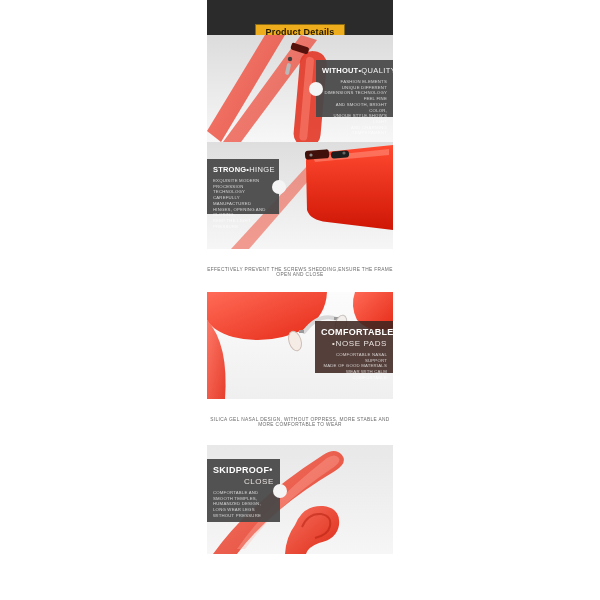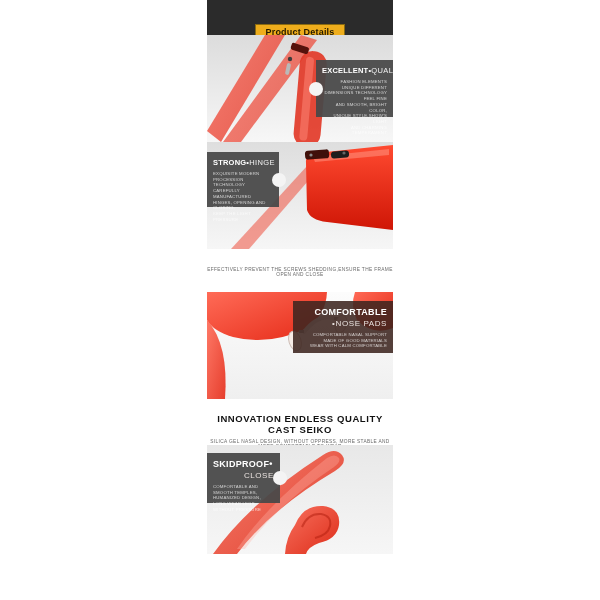--- a/index.html
+++ b/index.html
@@ -18,23 +18,23 @@
   .panel.p4{height:109px;}
   .panel svg{position:absolute;inset:0;width:100%;height:100%;display:block;}
 
   
   .flabel{position:absolute;z-index:2;box-sizing:border-box;color:#ffffff;
           background:rgba(72,72,72,.94);padding:6px 6px 5px 6px;}
   .flabel.maroon{background:rgba(62,37,32,.88);}
   .fl-right{right:0;text-align:right;}
   .fl-left{left:0;text-align:left;}
   .b1{top:25px;width:77px;height:57px;}
-  .b2{top:10px;width:72px;height:55px;}
-  .b3{top:9px;width:100px;height:52px;}
-  .b4{top:8px;width:73px;height:50px;}
+  .b2{top:17px;width:72px;height:55px;}
+  .b3{top:29px;width:78px;height:52px;}
+  .b4{top:14px;width:73px;height:63px;}
   .ft{font-size:7.5px;white-space:nowrap;}
   .ft .fb{font-weight:bold;letter-spacing:.2px;}
   .ft .fl{font-weight:normal;letter-spacing:.4px;color:#f2f2f2;}
   .ft2 .fb{display:block;font-weight:bold;font-size:9px;letter-spacing:.3px;}
   .ft2 .fl{display:block;font-weight:normal;font-size:8px;letter-spacing:.6px;color:#e9e2df;margin-top:2px;text-align:right;}
   .fd{margin-top:4px;font-size:4.3px;line-height:5.7px;color:rgba(255,255,255,.72);letter-spacing:.2px;}
   .notch{position:absolute;width:14px;height:14px;border-radius:50%;background:#f4f4f4;top:50%;margin-top:-7px;}
   .notch-l{left:-7px;}
   .notch-r{right:-7px;}
 
@@ -71,21 +71,21 @@
         <path d="M58,0 L78,0 L14,107 L0,96 Z" fill="url(#rd1)" opacity="0.82"></path>
         <path d="M94,0 L110,5 L34,107 L16,107 Z" fill="url(#rd1)" opacity="0.75"></path>
         <rect x="90" y="16" width="27" height="96" rx="13" fill="#e23a28" opacity="0.92" transform="rotate(5 103 60)"></rect>
         <rect x="96" y="22" width="8" height="84" rx="4" fill="#ff8a7a" opacity="0.5" transform="rotate(5 103 60)"></rect>
         <rect x="84" y="10" width="18" height="7" rx="2" fill="#55120c" transform="rotate(18 93 13)"></rect>
         <circle cx="83" cy="24" r="2.2" fill="#3c3c3c"></circle>
         <rect x="79" y="28" width="4" height="12" rx="2" fill="#b9b9b9" transform="rotate(12 81 34)"></rect>
       </svg>
       <div class="flabel fl-right b1">
         <div class="ft">
-          <span class="fb">EXCELLENT</span><span class="fb">•</span><span class="fl">QUALITY</span>
+          <span class="fb">WITHOUT</span><span class="fb">•</span><span class="fl">QUALITY</span>
         </div>
         <div class="fd">
           <div>FASHION ELEMENTS UNIQUE DIFFERENT</div>
           <div>DIMENSIONS TECHNOLOGY FEEL FINE</div>
           <div>AND SMOOTH, BRIGHT COLOR,</div>
           <div>UNIQUE STYLE,SHOW'S LIGHT</div>
           <div>AND CHARMING TEMPERAMENT</div>
         </div>
         <span class="notch notch-l"></span>
       </div>
@@ -160,21 +160,20 @@
         </div>
         <div class="fd">
           <div>COMFORTABLE NASAL SUPPORT</div>
           <div>MADE OF GOOD MATERIALS</div>
           <div>WEAR WITH CALM COMFORTABLE</div>
         </div>
       </div>
     </figure>
 
     <section class="headblock h3">
-      <div class="hb-title">INNOVATION ENDLESS QUALITY CAST SEIKO</div>
       <div class="hb-sub">SILICA GEL NASAL DESIGN, WITHOUT OPPRESS, MORE STABLE AND MORE COMFORTABLE TO WEAR</div>
     </section>
 
     <figure class="panel p4" style="margin:0">
       <svg viewBox="0 0 186 109" preserveAspectRatio="none">
         <defs>
           <linearGradient id="bg4" x1="0" y1="0" x2="0" y2="1">
             <stop offset="0" stop-color="#e8e8e8"></stop>
               <stop offset="1" stop-color="#f6f6f6"></stop>
           </linearGradient>

